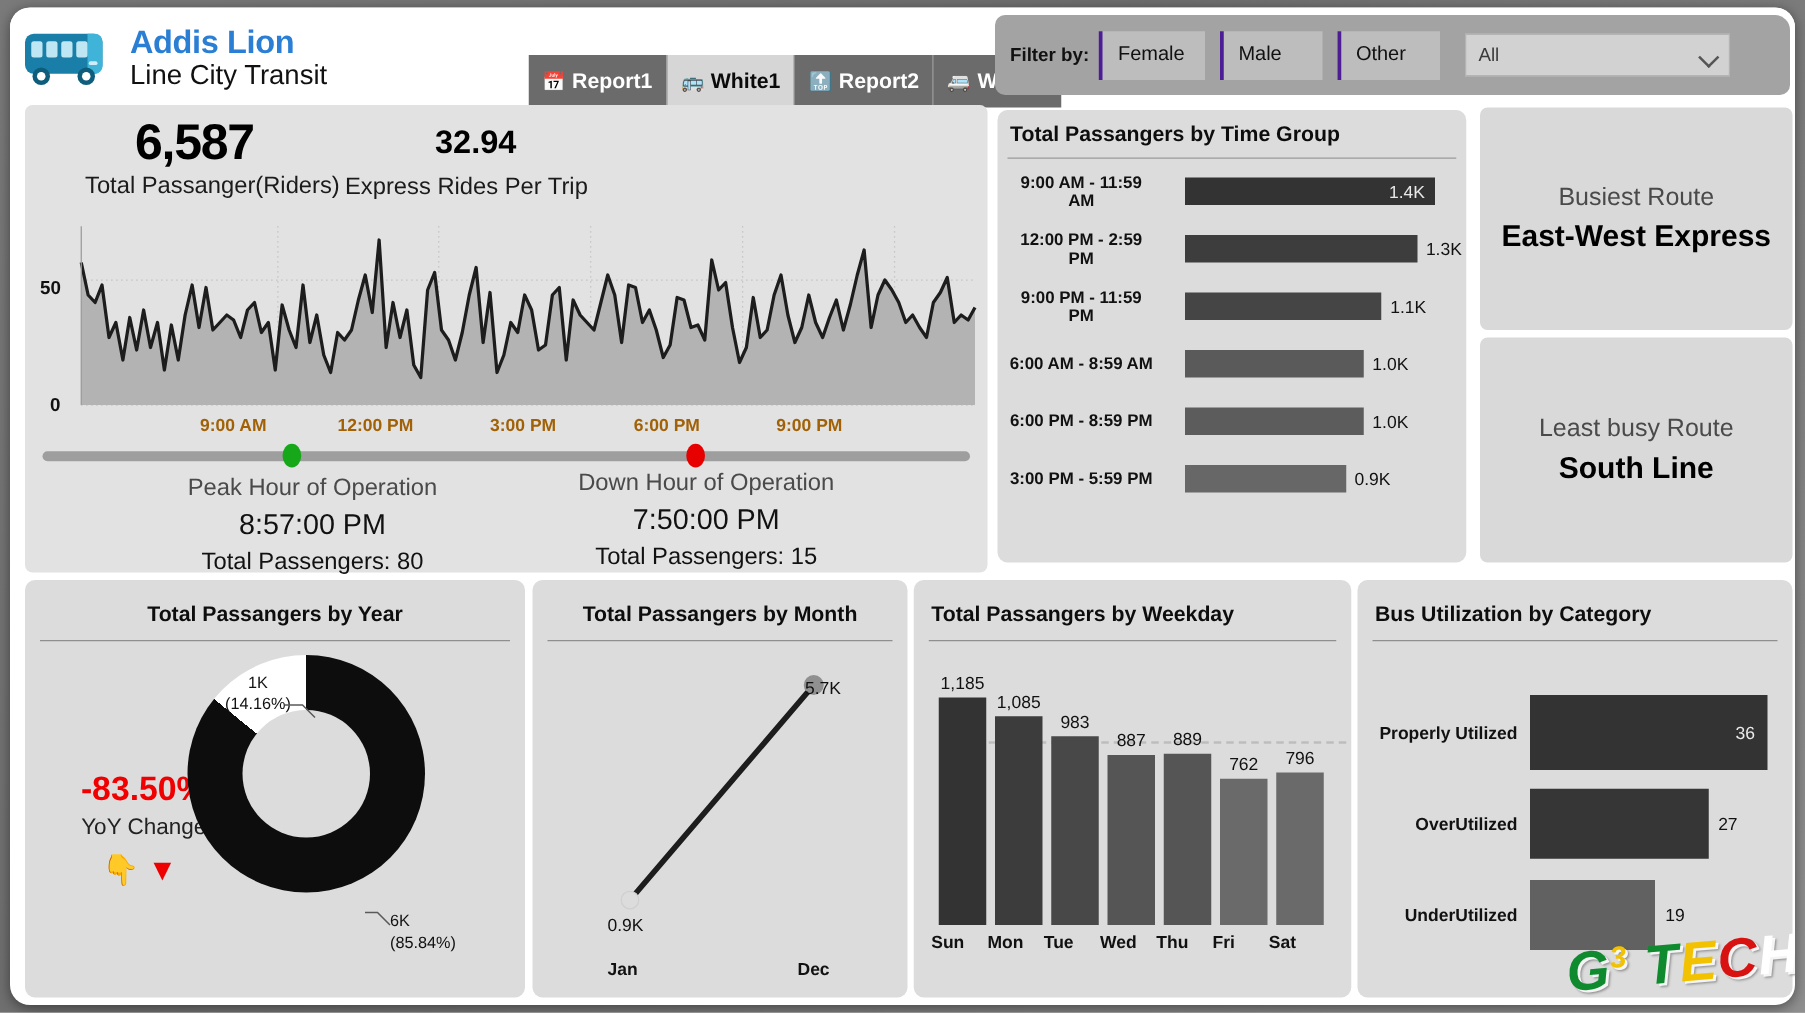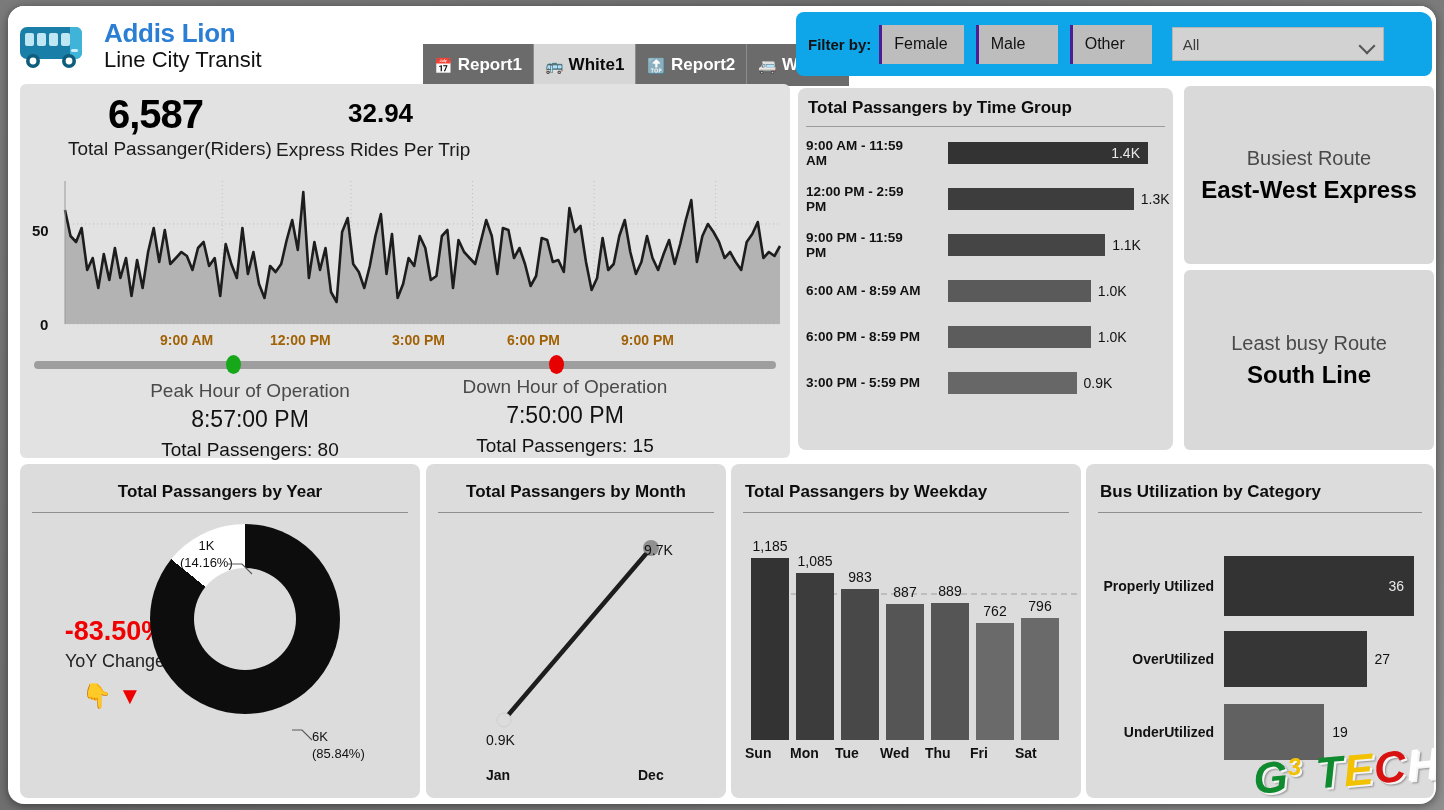--- a/index.html
+++ b/index.html
@@ -49,21 +49,21 @@
     cursor: pointer; user-select: none;
   }
   .tab:first-child { border-left: none; }
   .tab.active { background: #d6d6d6; color: #0a0a0a; }
   .tab-ico { font-size: 15px; line-height: 1; display:inline-block; }
 
   
   #filterbar {
     position: absolute; right: 4px; top: 6px;
     width: 636px; height: 64px;
-    background: #0ea5e9;
+    background: #a3a3a3;
     border-radius: 8px 12px 8px 8px;
     display: flex; align-items: center; padding: 0 12px;
   }
   #filter-label { font-size: 15px; font-weight: bold; color: #111; margin-right: 8px; }
   .chip-group { display: flex; gap: 12px; }
   .chip {
     background: #bdbdbd; color: #111;
     border-left: 3px solid #4c1d95;
     padding: 10px 16px 11px 12px;
     font-size: 16px; min-width: 82px;
@@ -117,21 +117,21 @@
   
   #timegroup {
     position:absolute; left: 790px; top: 82px;
     width: 375px; height: 362px;
     background: #dcdcdc; border-radius: 8px;
   }
   .panel-title { font-size: 17px; font-weight: bold; color:#0d0d0d; padding: 10px 0 0 10px; }
   .panel-rule { height:1px; background:#9a9a9a; margin: 8px 8px 0 8px; }
 
   .tg-row { display:flex; align-items:center; height: 41px; margin-top: 5px; padding-left: 8px; }
-  .tg-lab { width: 142px; text-align:left; font-size: 13.5px; font-weight:bold; color:#111; padding-right:24px; }
+  .tg-lab { width: 142px; text-align:center; font-size: 13.5px; font-weight:bold; color:#111; padding-right:24px; }
   .tg-bar { height: 22px; position:relative; }
   .tg-in { position:absolute; right: 8px; top:50%; transform:translateY(-50%); font-size:14px; color:#e8e8e8; }
   .tg-out{ position:absolute; left: calc(100% + 7px); top:50%; transform:translateY(-50%); font-size:14px; color:#111; white-space:nowrap; }
 
   
   .routecard {
     position:absolute; left: 1176px;
     width: 250px;
     background: #d9d9d9; border-radius: 6px;
     display:flex; flex-direction:column; align-items:center; justify-content:center;
@@ -401,21 +401,21 @@
     </div>
 
     <div class="bpanel" id="p-month">
       <div class="bp-title">Total Passangers by Month</div>
       <div class="bp-rule"></div>
       <svg id="monthsvg" viewBox="0 0 300 230">
         <line x1="78" y1="208" x2="225" y2="36" stroke="#1d1d1d" stroke-width="4.5" stroke-linecap="round"></line>
         <circle cx="78" cy="208" r="7" fill="#dcdcdc" stroke="#cfcfcf" stroke-width="1"></circle>
         <circle cx="225" cy="36" r="8" fill="#909090"></circle>
       </svg>
-      <div class="m-lab" id="m-hi">9.7K</div>
+      <div class="m-lab" id="m-hi">5.7K</div>
       <div class="m-lab" id="m-lo">0.9K</div>
       <div class="m-x" style="left:60px">Jan</div>
       <div class="m-x" style="left:212px">Dec</div>
     </div>
 
     <div class="bpanel" id="p-weekday">
       <div class="bp-title left">Total Passangers by Weekday</div>
       <div class="bp-rule"></div>
       <div id="wkchart">
         <div id="wk-avg" style="bottom: 174.769px;"></div>

